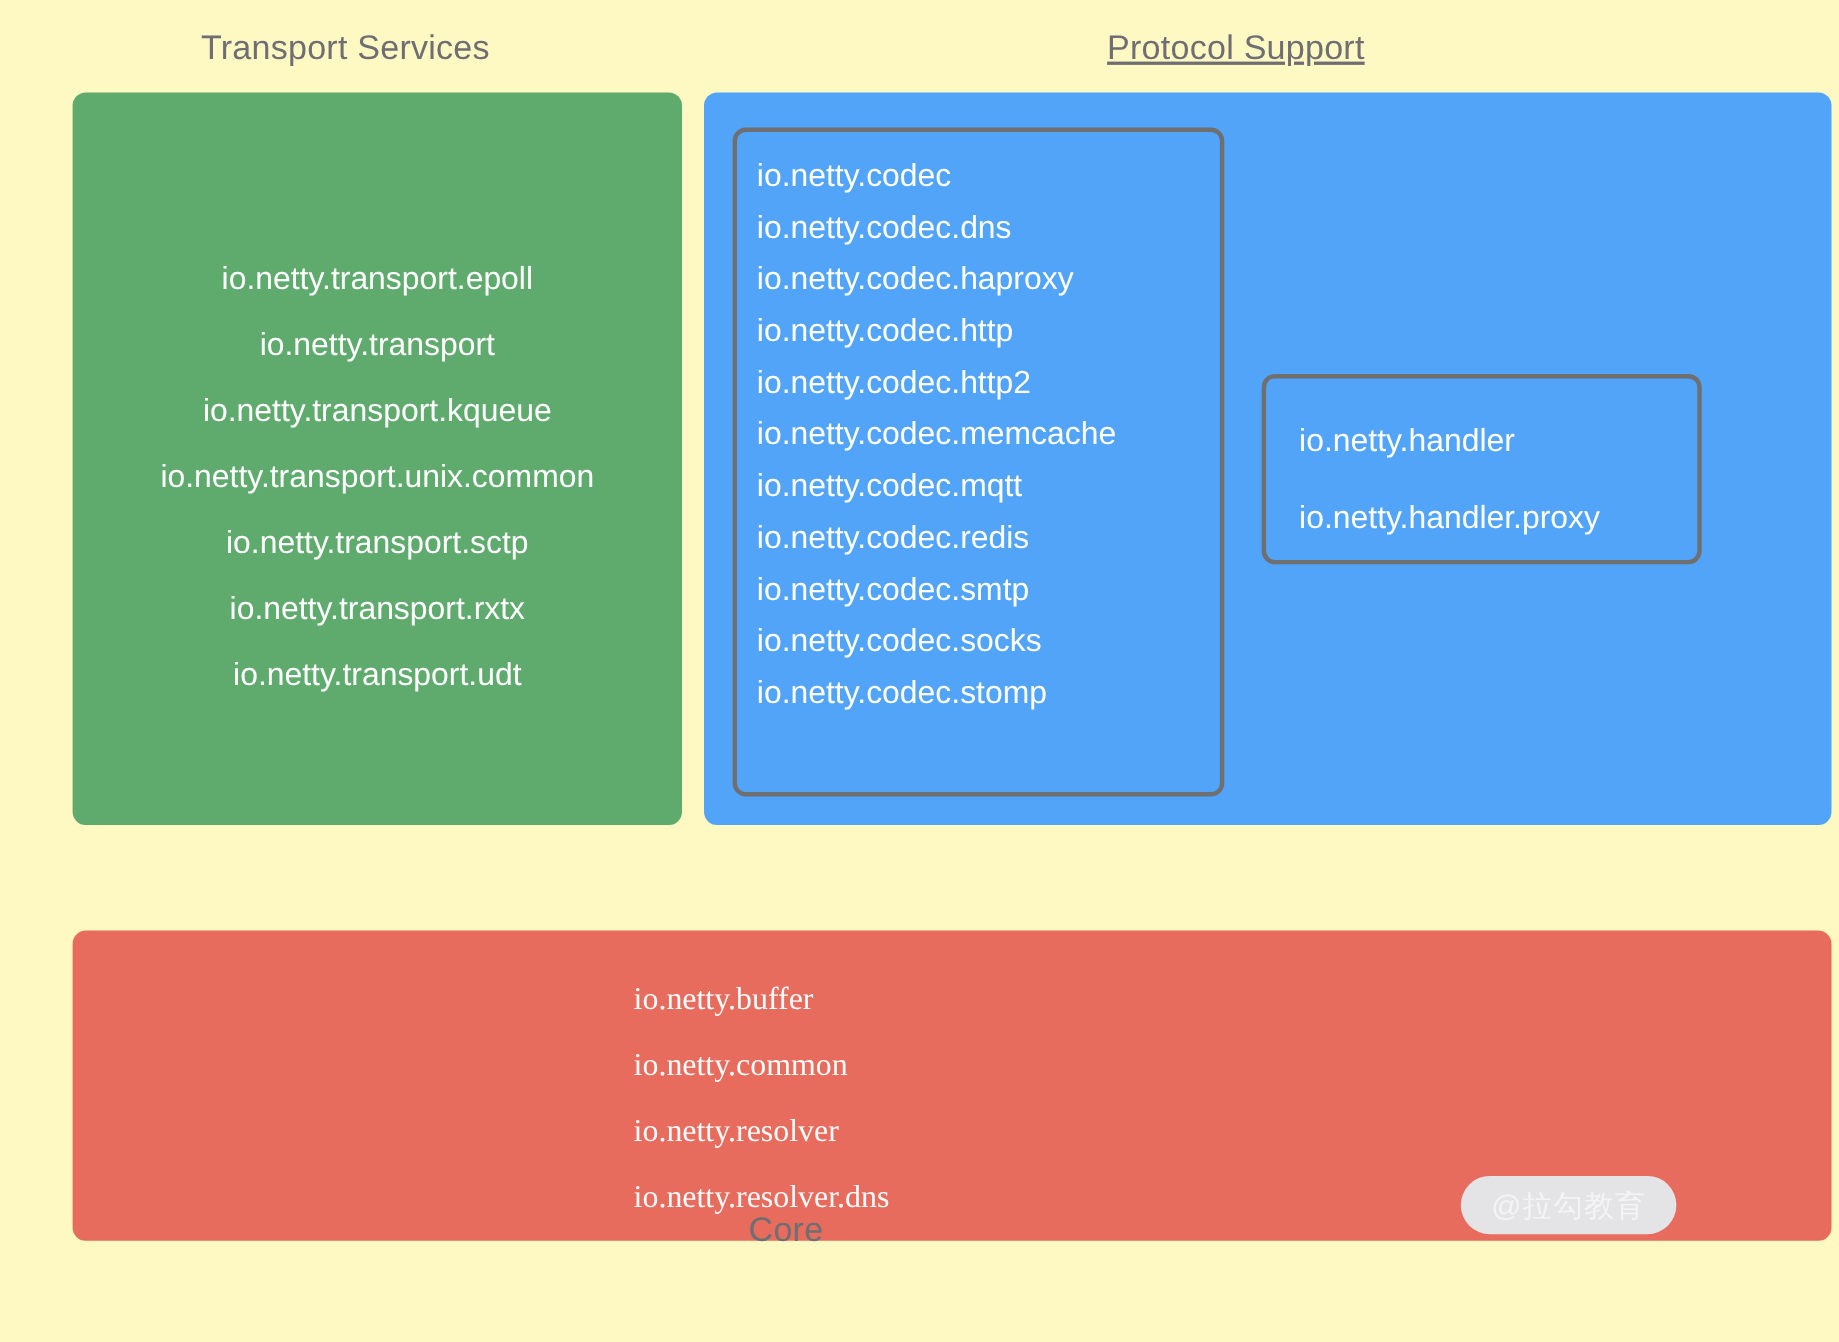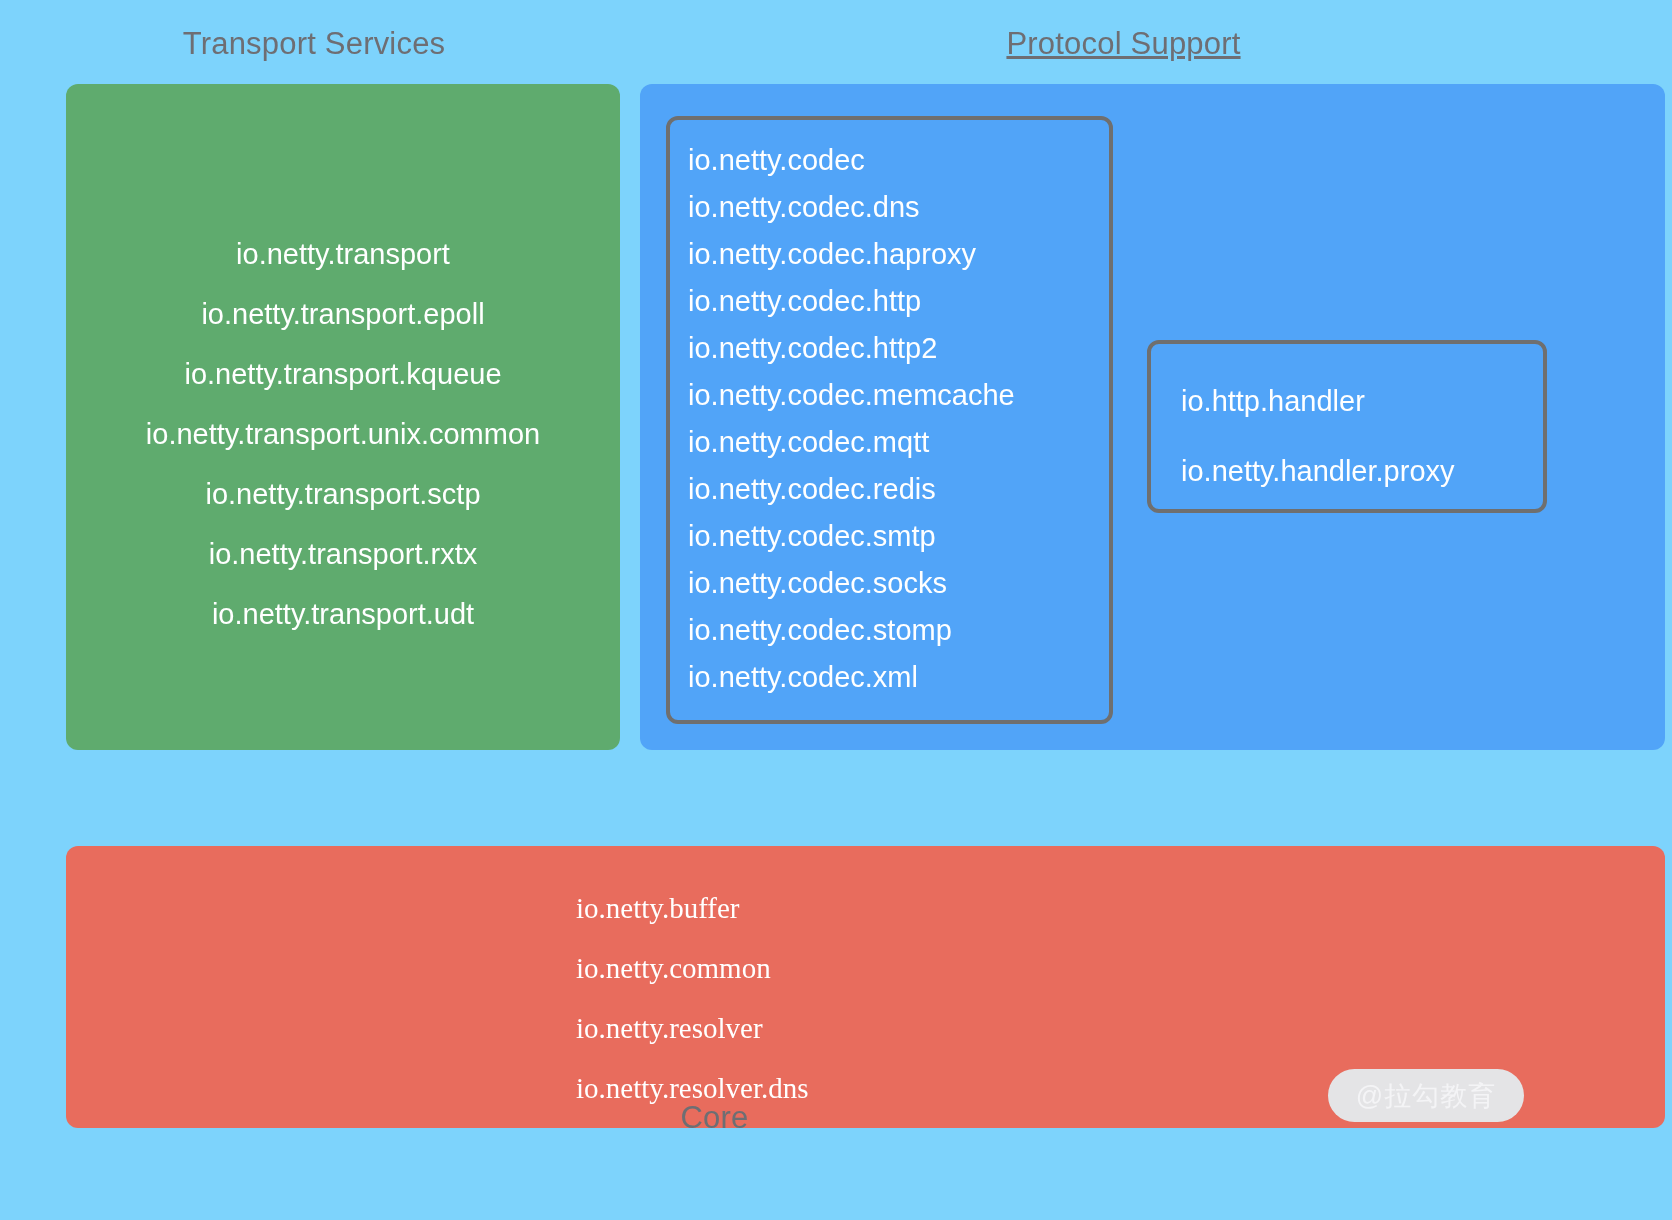--- a/index.html
+++ b/index.html
@@ -11,21 +11,21 @@
     width: 1672px;
     height: 1220px;
     font-family: "Liberation Sans", sans-serif;
     -webkit-font-smoothing: antialiased;
     overflow: hidden;
   }
   #stage {
     position: relative;
     width: 1672px;
     height: 1220px;
-    background: #7dd3fc;
+    background: #fef9c3;
   }
 
   
   .col-heading {
     position: absolute;
     font-size: 31px;
     color: #6e6e73;
     font-weight: 400;
     text-align: center;
     white-space: nowrap;
@@ -161,22 +161,22 @@
 <body>
 
 <div id="stage">
 
   <div id="heading-transport" class="col-heading">Transport Services</div>
 
   <div id="heading-protocol" class="col-heading">Protocol Support</div>
 
   <div id="panel-transport" class="panel">
     <div id="transport-list">
+      <div class="pkg">io.netty.transport.epoll</div>
       <div class="pkg">io.netty.transport</div>
-      <div class="pkg">io.netty.transport.epoll</div>
       <div class="pkg">io.netty.transport.kqueue</div>
       <div class="pkg">io.netty.transport.unix.common</div>
       <div class="pkg">io.netty.transport.sctp</div>
       <div class="pkg">io.netty.transport.rxtx</div>
       <div class="pkg">io.netty.transport.udt</div>
     </div>
   </div>
 
   <div id="panel-protocol" class="panel">
 
@@ -186,27 +186,26 @@
         <div class="pkg">io.netty.codec.dns</div>
         <div class="pkg">io.netty.codec.haproxy</div>
         <div class="pkg">io.netty.codec.http</div>
         <div class="pkg">io.netty.codec.http2</div>
         <div class="pkg">io.netty.codec.memcache</div>
         <div class="pkg">io.netty.codec.mqtt</div>
         <div class="pkg">io.netty.codec.redis</div>
         <div class="pkg">io.netty.codec.smtp</div>
         <div class="pkg">io.netty.codec.socks</div>
         <div class="pkg">io.netty.codec.stomp</div>
-        <div class="pkg">io.netty.codec.xml</div>
       </div>
     </div>
 
     <div id="box-handler" class="subbox">
       <div id="handler-list">
-        <div class="pkg">io.http.handler</div>
+        <div class="pkg">io.netty.handler</div>
         <div class="pkg">io.netty.handler.proxy</div>
       </div>
     </div>
 
   </div>
 
   <div id="panel-core" class="panel">
     <div id="core-list">
       <div class="pkg">io.netty.buffer</div>
       <div class="pkg">io.netty.common</div>

